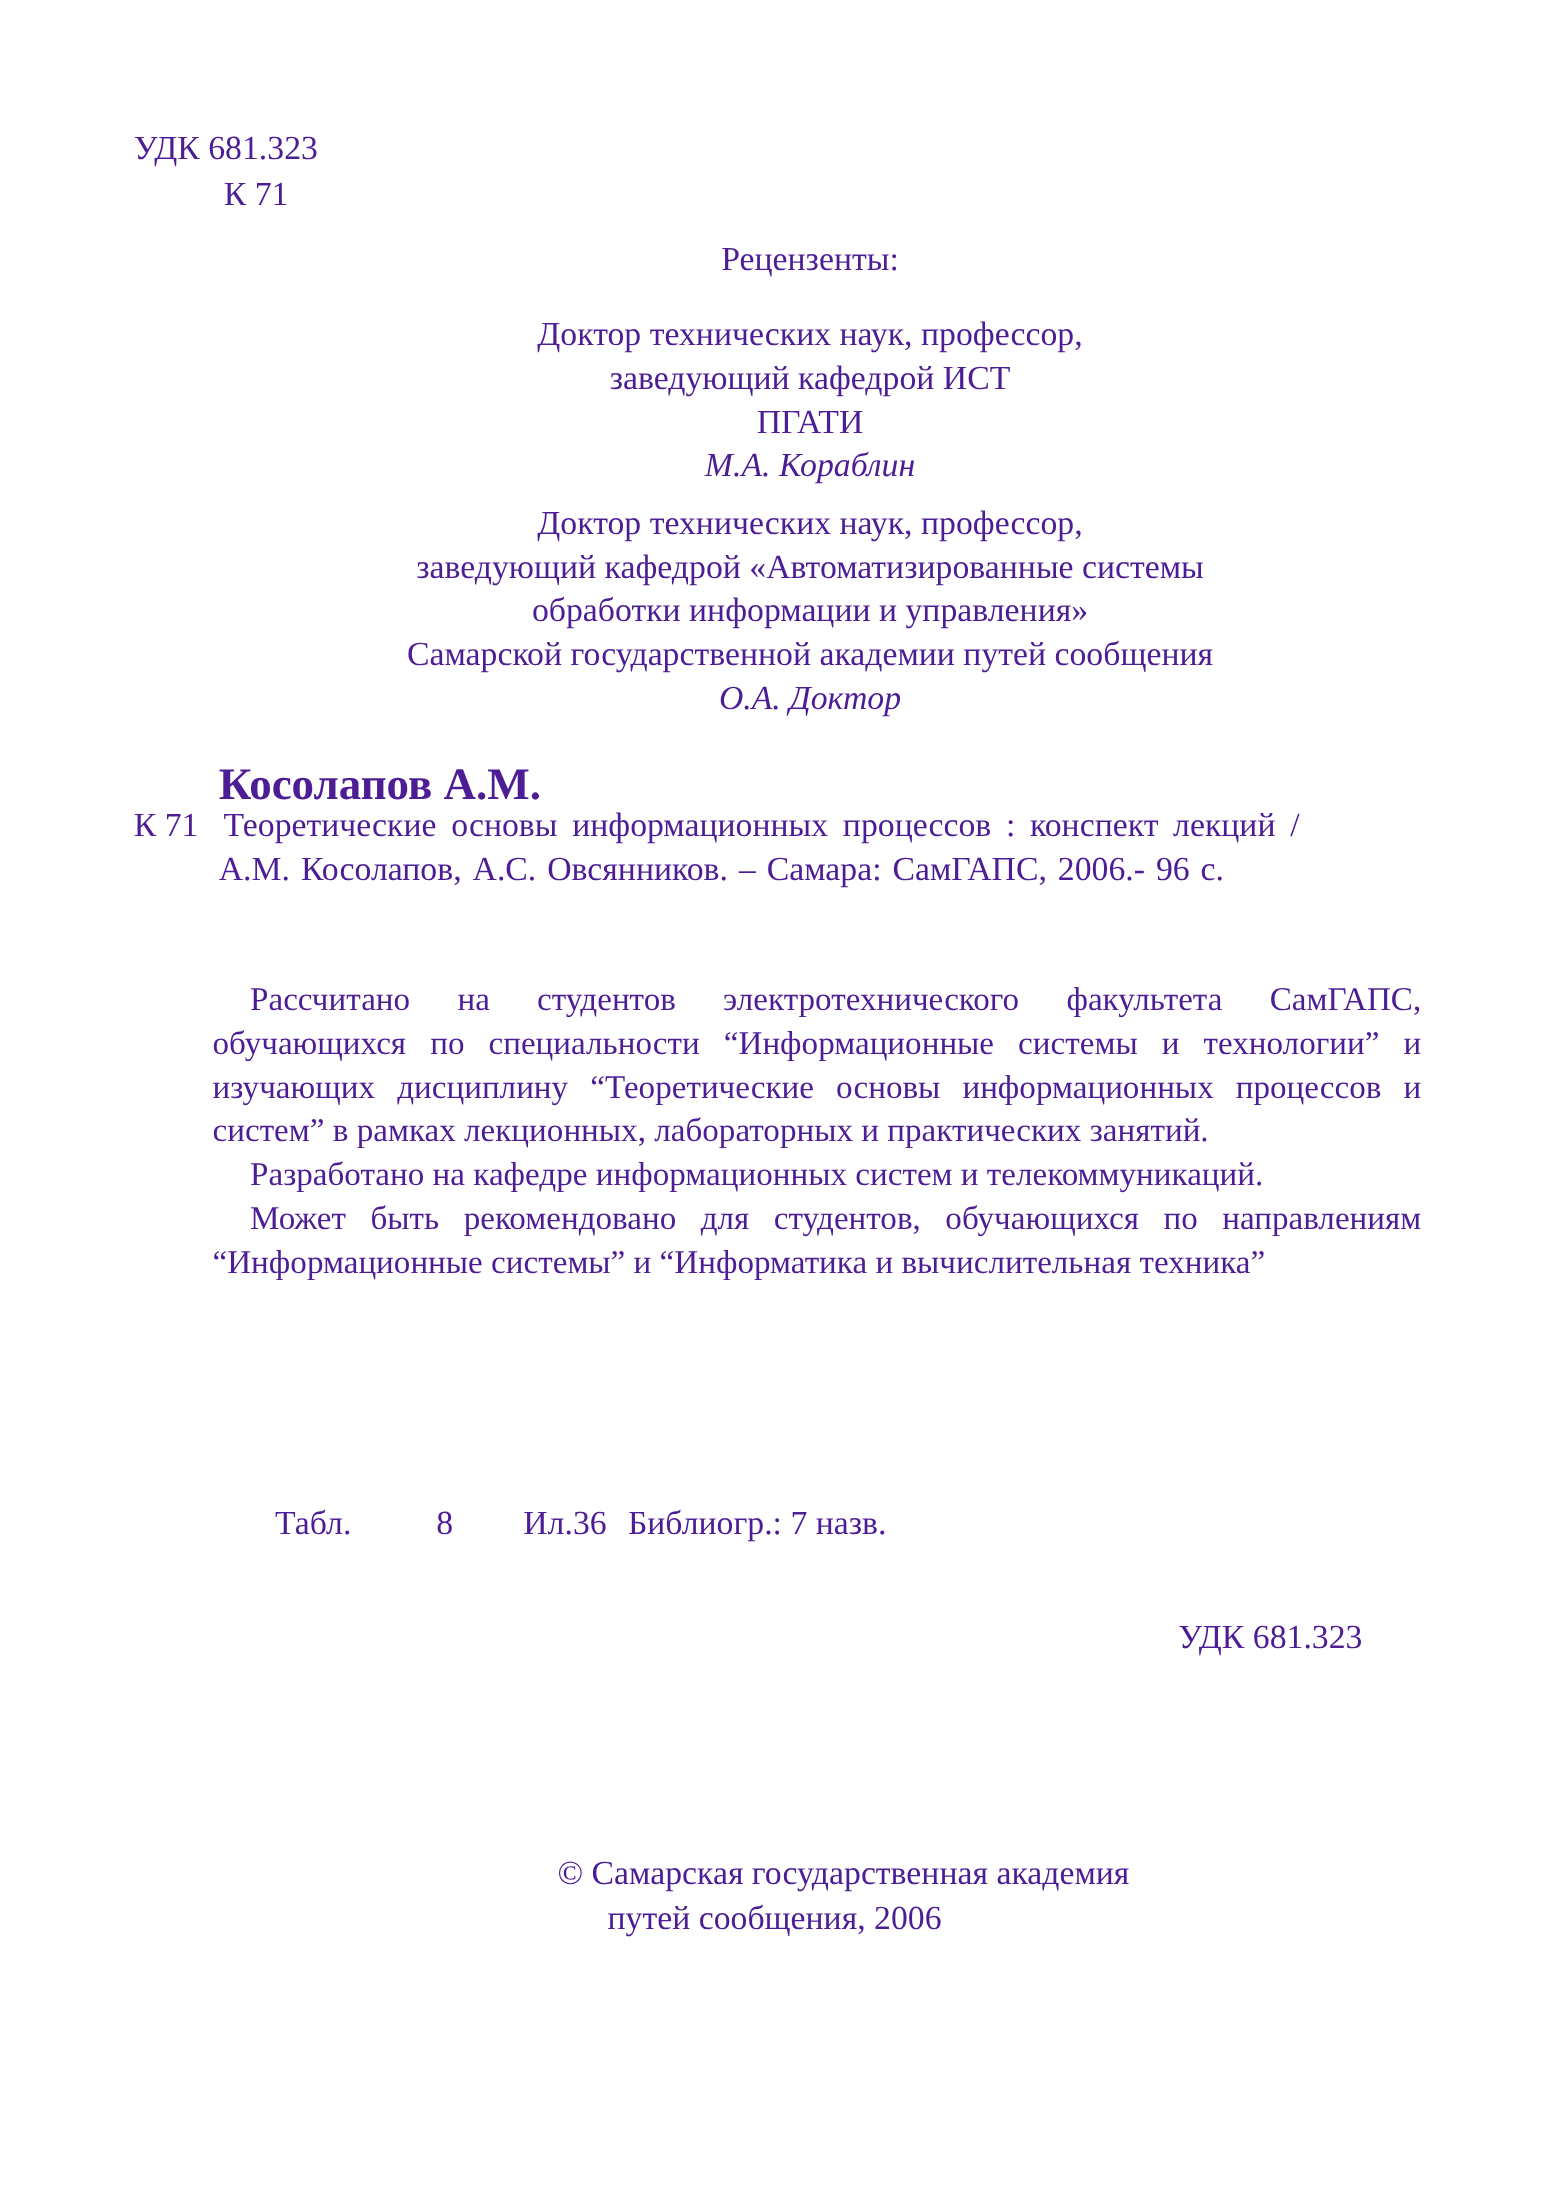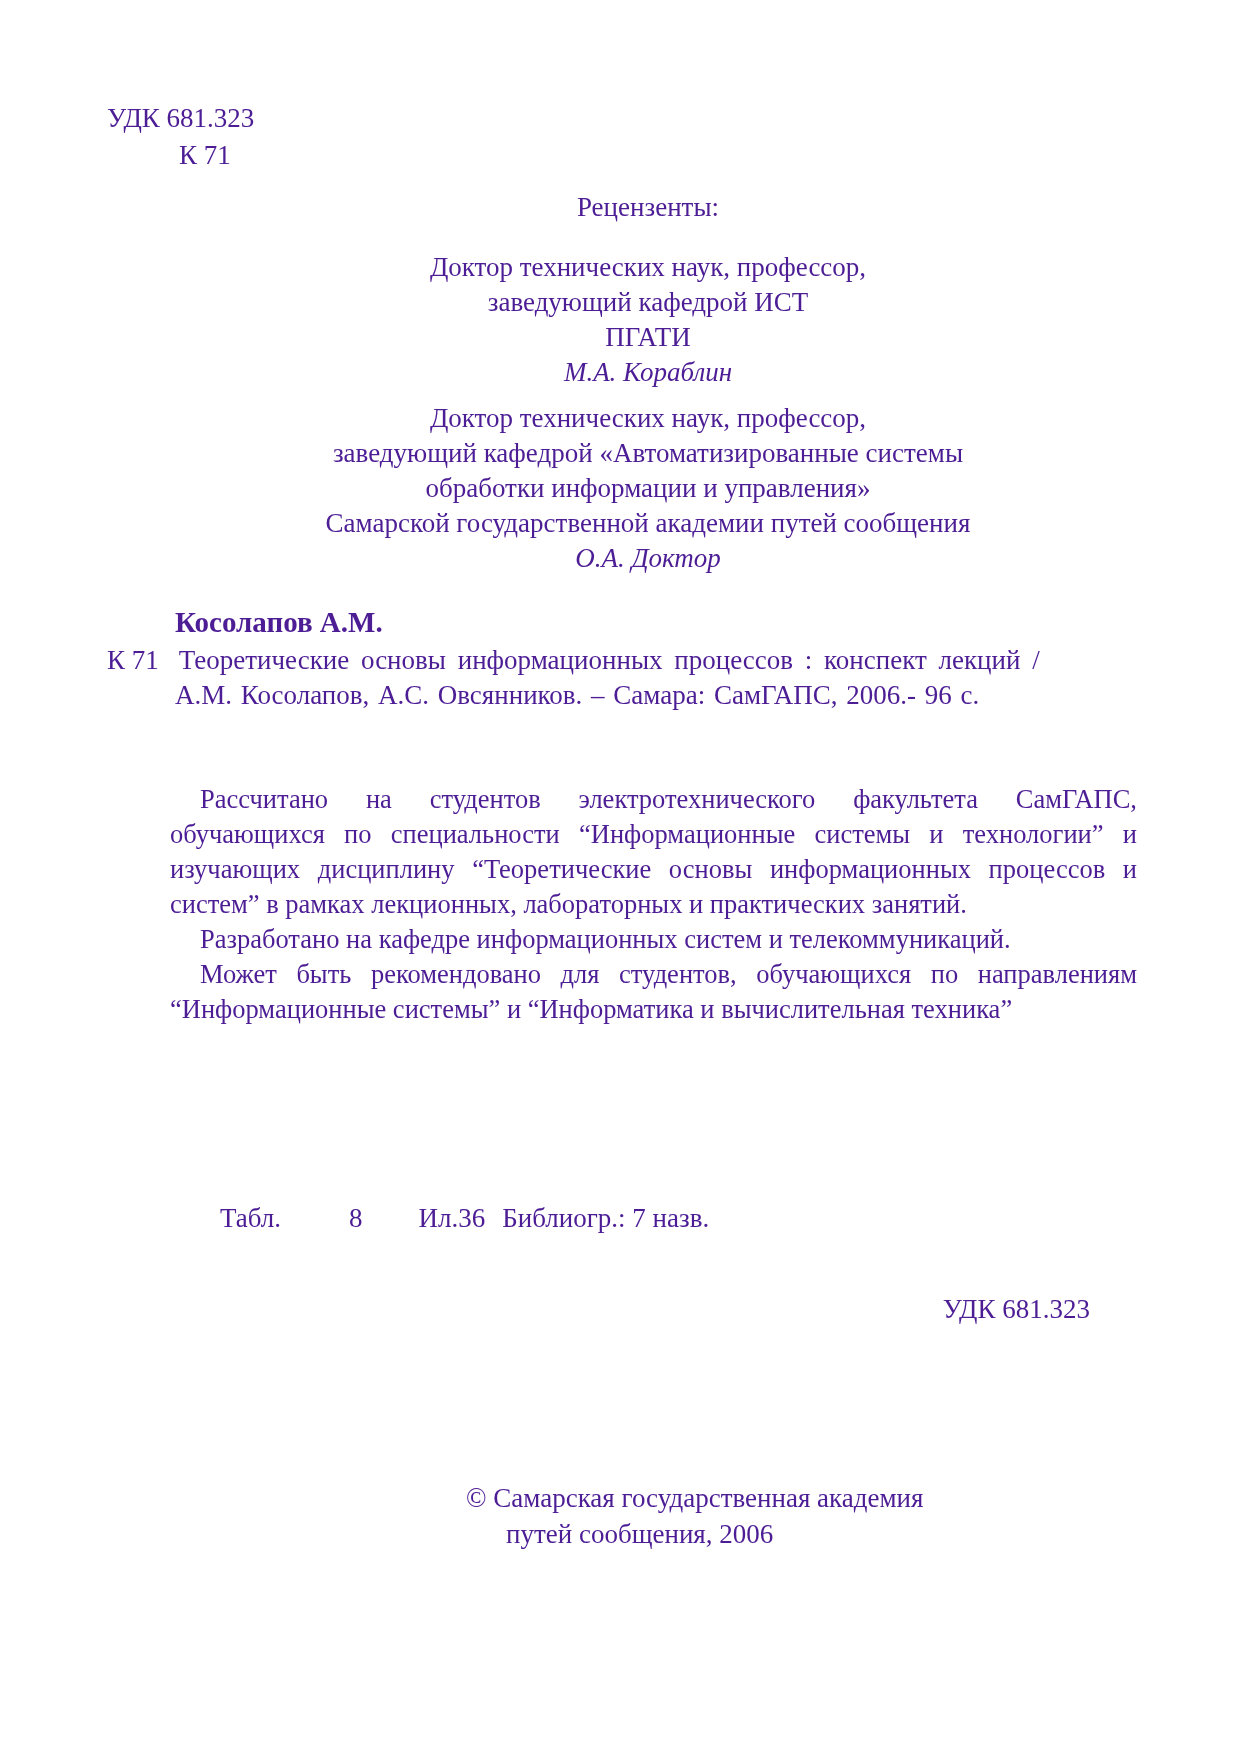--- a/index.html
+++ b/index.html
@@ -38,21 +38,21 @@
   }
   .reviewers .heading { margin-bottom: 25px; }
   .reviewer { margin-bottom: 11px; }
   .reviewer .name { font-style: italic; }
 
   
   .catalog-author {
     position: absolute;
     left: 175px;
     top: 606px;
-    font-size: 29px;
+    font-size: 36px;
     font-weight: bold;
     white-space: nowrap;
   }
   .catalog-entry {
     position: absolute;
     left: 107px;
     top: 643px;
     width: 1035px;
     font-size: 27px;
     line-height: 35px;
@@ -90,21 +90,21 @@
     position: absolute;
     right: 150px;
     top: 1294px;
     font-size: 27px;
     white-space: nowrap;
   }
 
   
   .copyright {
     position: absolute;
-    left: 466px;
+    left: 446px;
     top: 1480px;
     font-size: 27px;
     line-height: 36px;
     white-space: nowrap;
   }
   .copyright .c-line2 { margin-left: 40px; }
 </style>
 </head>
 <body>
 

